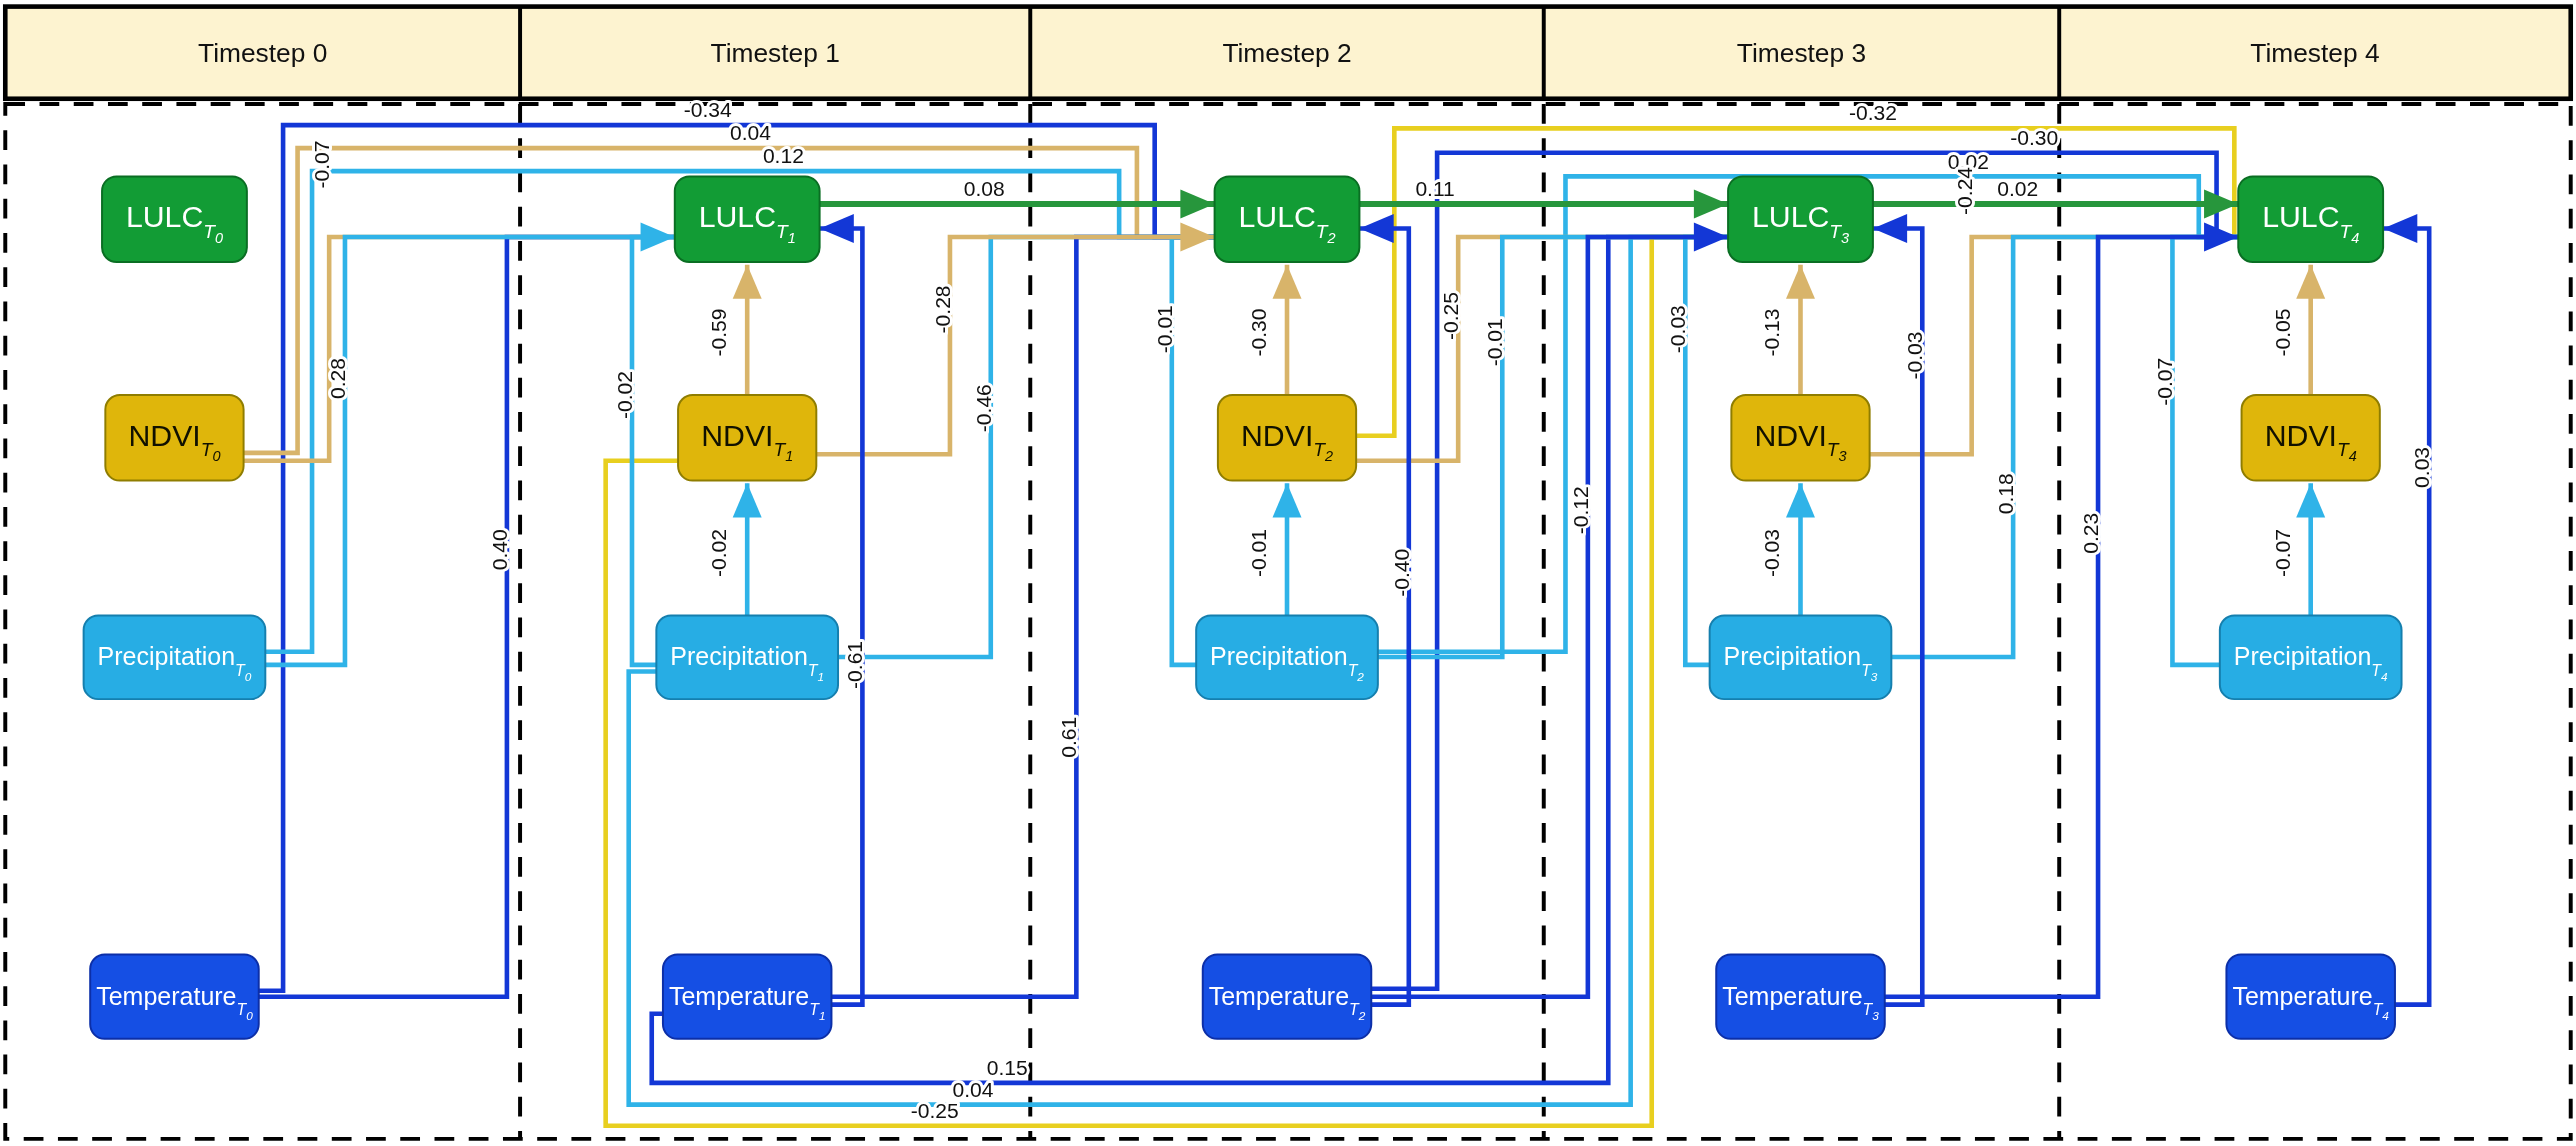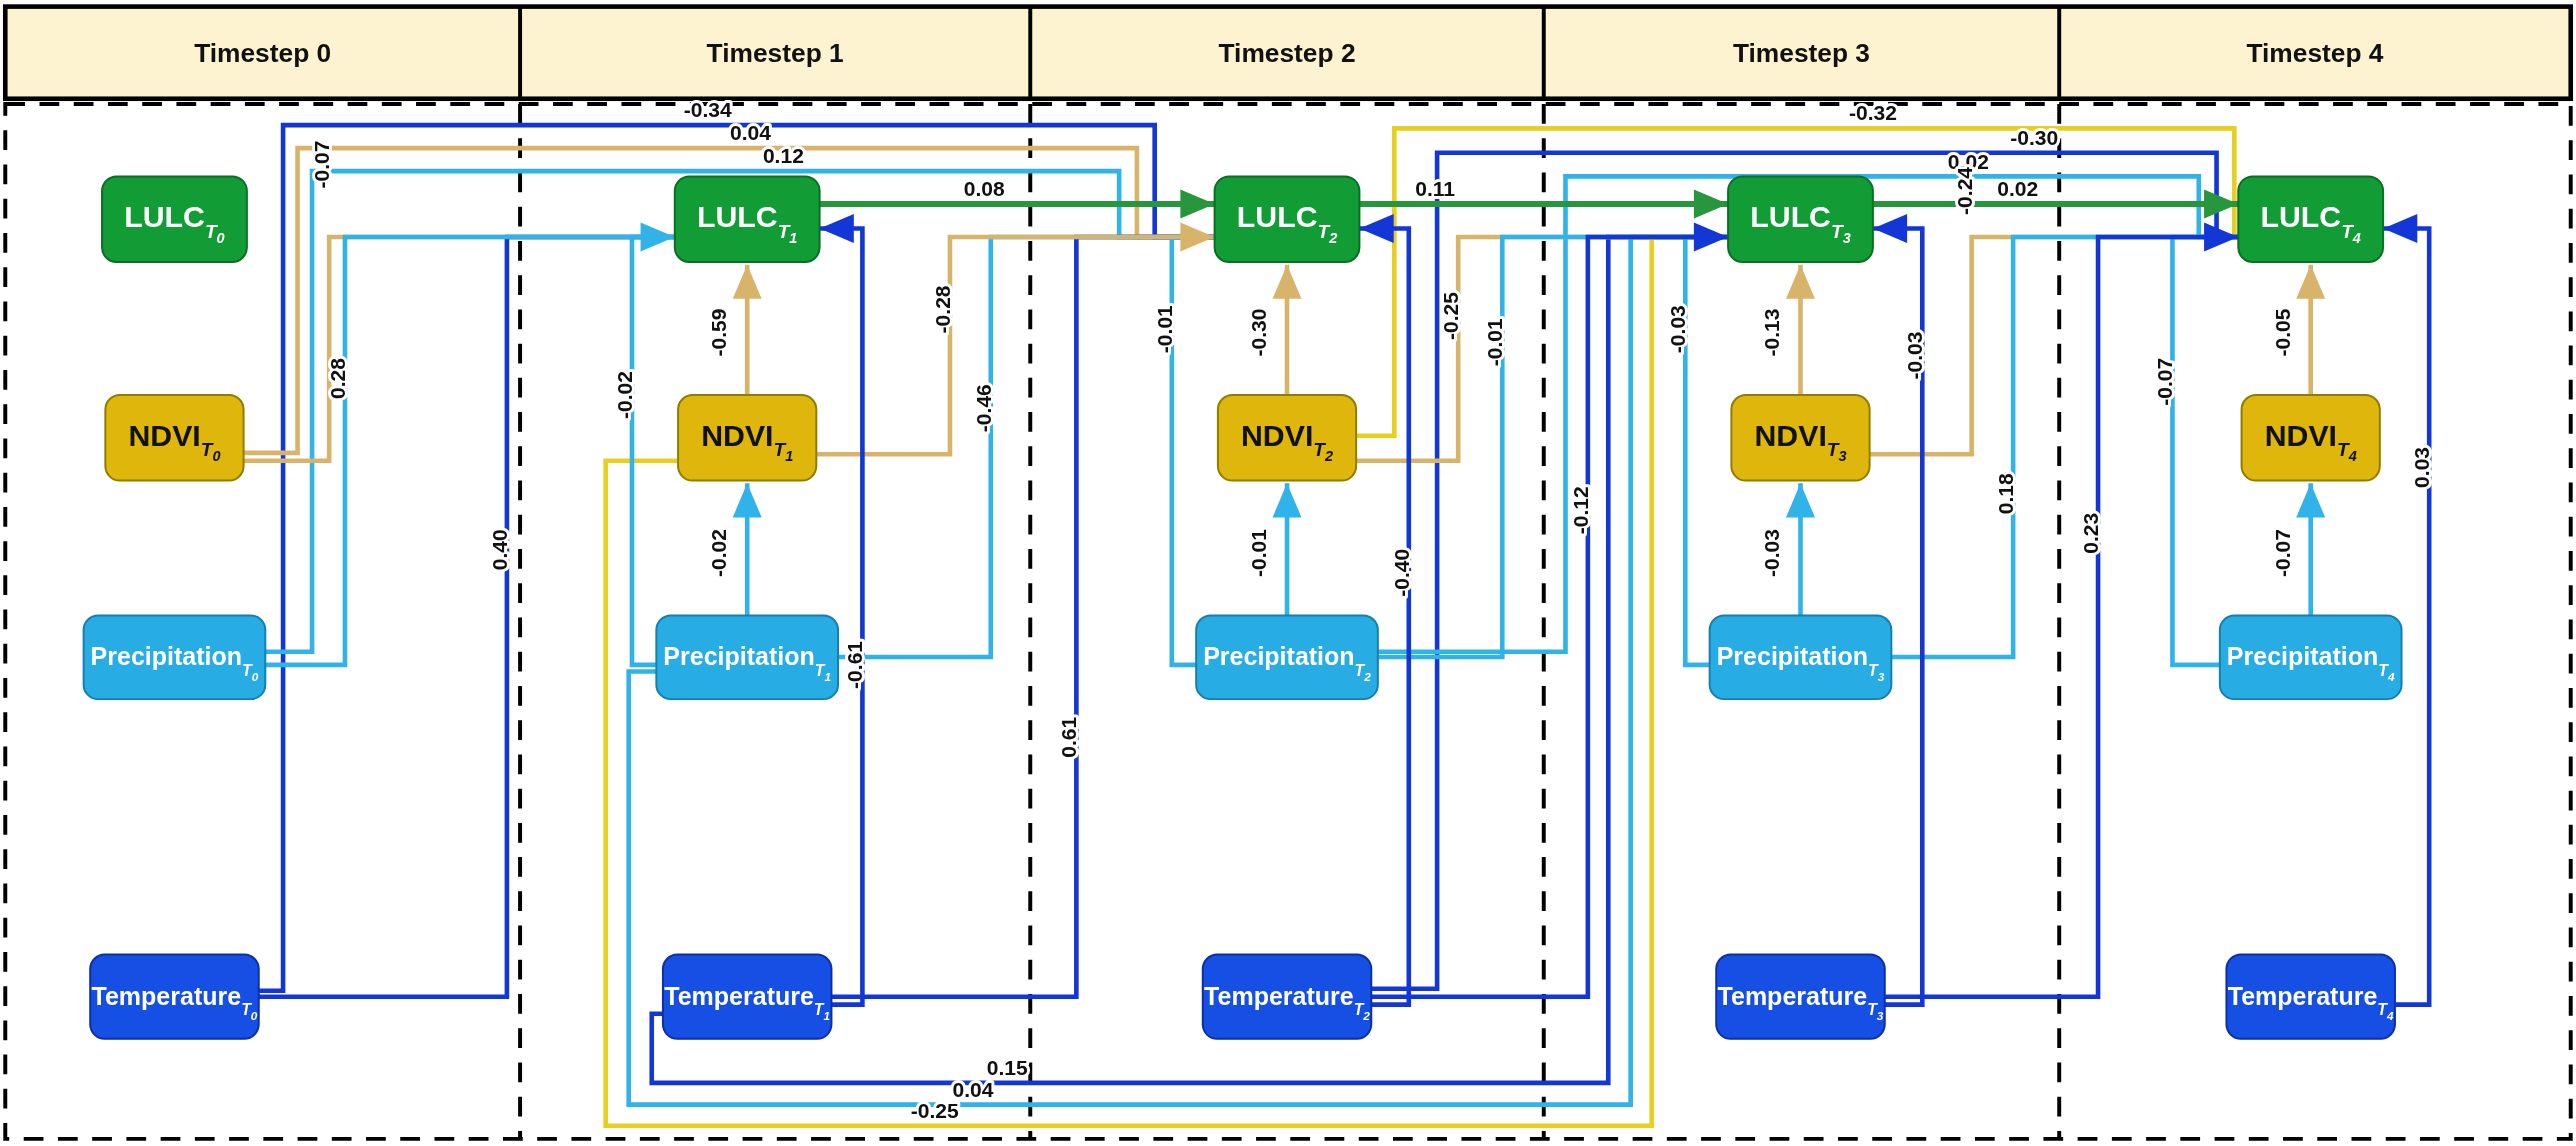--- a/index.html
+++ b/index.html
@@ -1,16 +1,16 @@
 <!DOCTYPE html>
 <html style="font-size:10.5px"><head>
 <meta charset="utf-8">
 <style>
   html,body{margin:0;padding:0;background:#ffffff;}
-  .figure{width:100%;font-family:"Liberation Sans", sans-serif;font-weight:bold;}
+  .figure{width:100%;font-family:"Liberation Sans", sans-serif;}
   svg{display:block;width:100%;height:auto;}
   text{font-family:"Liberation Sans", sans-serif;}
 </style>
 </head>
 <body>
 
 <div class="figure">
   <svg id="diagram" viewBox="0 0 3913 1742" xmlns="http://www.w3.org/2000/svg">
       <rect x="0" y="0" width="3913" height="1742" fill="#ffffff"></rect>
       <g>

